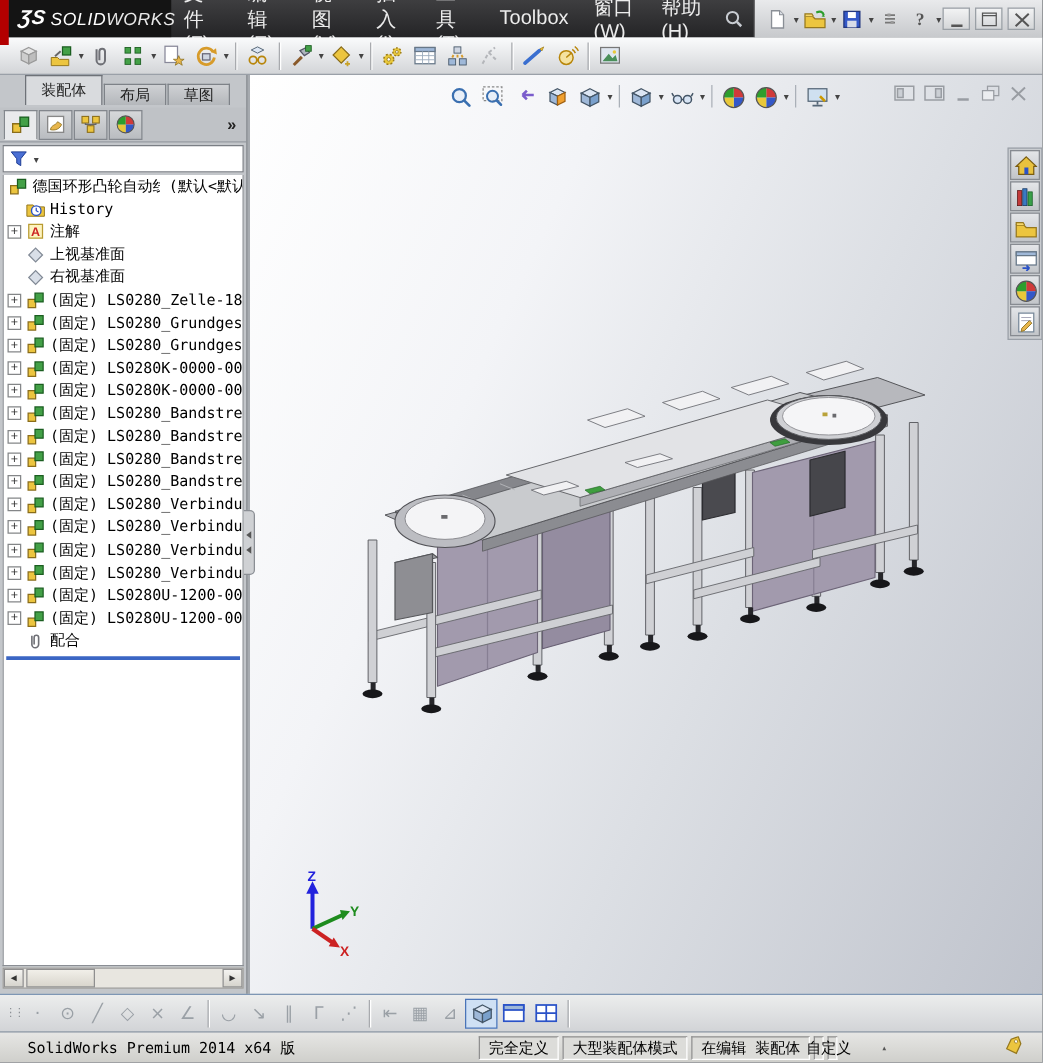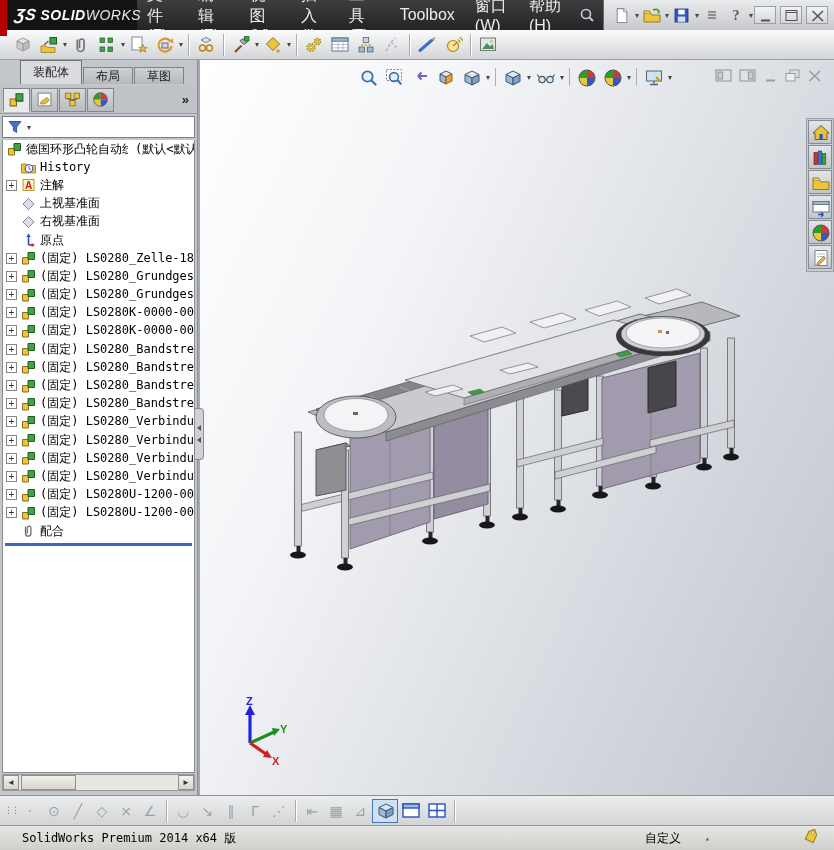--- a/index.html
+++ b/index.html
@@ -6,21 +6,21 @@
   body { font-family:"Liberation Sans","DejaVu Sans",sans-serif; background:#888; }
   #app { position:relative; width:834px; height:850px; overflow:hidden; background:#cfd1d4; outline:1px solid #4a4f57; }
 
   
   .titlebar { position:absolute; left:0; top:0; width:834px; height:30px;
     background:linear-gradient(#3e3e40,#242426); display:flex; align-items:stretch; }
   .redstripe { position:absolute; left:0; top:0; width:7px; height:36px; background:#b30000; z-index:9; }
   .logo { width:130px; margin-left:7px; background:#141414; color:#fff; display:flex; align-items:center;
     padding-left:8px; font-style:italic; letter-spacing:.5px; font-size:14px; }
   .logo .lg-glyph { font-weight:bold; font-size:16px; margin-right:4px; transform:skewX(-8deg); }
-  .logo .lg-b { font-weight:bold; } .logo .lg-l { font-weight:normal; color:#e8e8e8; }
+  .logo .lg-b { font-weight:normal; } .logo .lg-l { font-weight:normal; color:#e8e8e8; }
   .menus { display:flex; align-items:center; color:#ececec; font-size:16px; }
   .menu-item { padding:0 10px; height:100%; display:flex; align-items:center; cursor:default; }
   .tb-search { display:flex; align-items:center; padding:0 8px; }
   .qat { flex:1; background:linear-gradient(#e9eaec,#c7c9cc); display:flex; align-items:center;
     border-left:1px solid #6a6a6c; padding-left:6px; }
   .qbtn { width:24px; height:22px; display:flex; align-items:center; justify-content:center; border:1px solid transparent; }
   .caret { font-size:8px; color:#444; margin:0 1px; }
   .winbtns { margin-left:auto; display:flex; gap:4px; padding-right:6px; }
   .winbtn { width:22px; height:18px; display:flex; align-items:center; justify-content:center;
     border:1px solid #9aa0a6; background:linear-gradient(#f2f3f4,#d4d6d8); }
@@ -569,27 +569,20 @@
           <span class="tlab">上视基准面</span>
         </div>
     <div class="trow">
           <span class="tspace"></span>
           <svg class="tico" viewBox="0 0 16 16">
             <use href="#i-plane"></use>
           </svg>
           <span class="tlab">右视基准面</span>
         </div>
     <div class="trow">
-          <span class="tspace"></span>
-          <svg class="tico" viewBox="0 0 16 16">
-            <use href="#i-origin"></use>
-          </svg>
-          <span class="tlab">原点</span>
-        </div>
-    <div class="trow">
           <span class="texp">+</span>
           <svg class="tico" viewBox="0 0 16 16">
             <use href="#i-asm"></use>
           </svg>
           <span class="tlab">(固定) LS0280_Zelle-180_E_</span>
         </div>
     <div class="trow">
           <span class="texp">+</span>
           <svg class="tico" viewBox="0 0 16 16">
             <use href="#i-asm"></use>
@@ -975,20 +968,27 @@
         <svg width="18" height="15" viewBox="0 0 18 15">
           <rect x="1" y="1" width="16" height="13" fill="#fff" stroke="#2a52c8" stroke-width="1.4"></rect>
           <path d="M9,1 V14 M1,7.5 H17" stroke="#2a52c8" stroke-width="1.4"></path>
         </svg>
       </span>
   <span class="tsep"></span>
 </div>
 
 <div class="statusbar">
   <span class="st-left">SolidWorks Premium 2014 x64 版</span>
+  <div class="st-cells">
+    <span class="scell">完全定义</span>
+    <span class="scell">大型装配体模式</span>
+    <span class="scell">在编辑 装配体</span>
+    <span class="scell thin"></span>
+    <span class="scell thin"></span>
+  </div>
   <div class="st-custom">
     <span>自定义</span>
     <span class="up-caret">▴</span>
   </div>
   <span class="st-tag">
     <svg width="17" height="15" viewBox="0 0 17 15">
           <path d="M2,8 L8,2 h6 v6 L8,14 z" fill="#ecc53f" stroke="#96781e" transform="rotate(-20 8 8)"></path>
           <circle cx="11" cy="5" r="1.3" fill="#fff" stroke="#96781e" stroke-width=".6" transform="rotate(-20 8 8)"></circle>
         </svg>
   </span>

